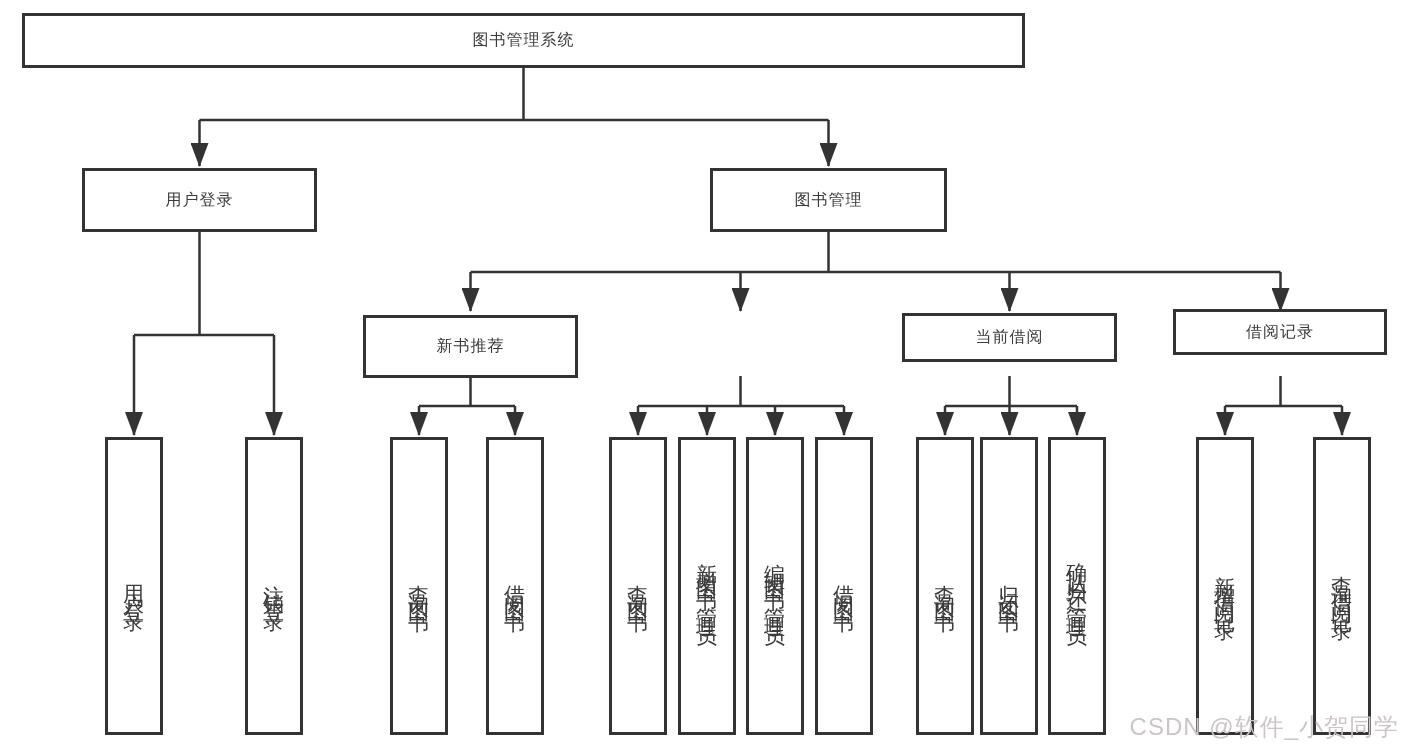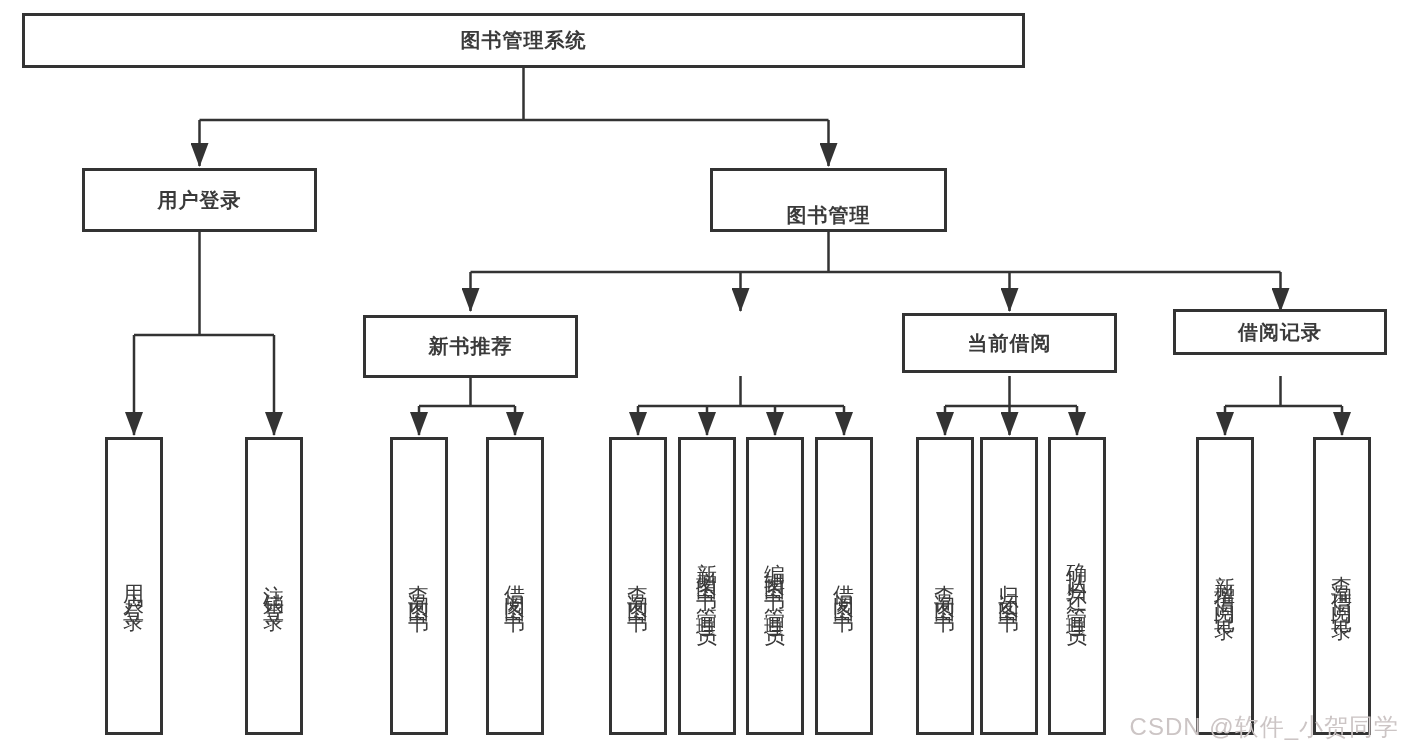--- a/index.html
+++ b/index.html
@@ -20,24 +20,23 @@
     position: absolute;
     box-sizing: border-box;
     background: #ffffff;
     border: 3px solid #333333;
     display: flex;
     align-items: center;
     justify-content: center;
     color: #3a3a3a;
   }
   .node .lbl {
-    font-size: 20px;
+    font-size: 16px;
     letter-spacing: 1px;
     white-space: nowrap;
-    font-weight: bold;
   }
   .leaf {
     top: 437px;
     width: 58px;
     height: 298px;
   }
   .leaf .vlbl {
     writing-mode: vertical-rl;
     font-size: 21px;
     letter-spacing: 9px;
@@ -97,28 +96,28 @@
     </g>
   </svg>
 
   <div class="node" style="left:22px; top:13px; width:1003px; height:55px;">
     <span class="lbl">图书管理系统</span>
   </div>
 
   <div class="node" style="left:82px; top:168px; width:235px; height:64px;">
     <span class="lbl">用户登录</span>
   </div>
-  <div class="node" style="left:710px; top:168px; width:237px; height:64px;align-items:flex-end;">
+  <div class="node" style="left:710px; top:168px; width:237px; height:64px;">
     <span class="lbl">图书管理</span>
   </div>
 
   <div class="node" style="left:363px; top:315px; width:215px; height:63px;">
     <span class="lbl">新书推荐</span>
   </div>
-  <div class="node" style="left:902px; top:313px; width:215px; height:60px;">
+  <div class="node" style="left:902px; top:313px; width:215px; height:49px;">
     <span class="lbl">当前借阅</span>
   </div>
   <div class="node" style="left:1173px; top:309px; width:214px; height:46px;">
     <span class="lbl">借阅记录</span>
   </div>
 
   <div class="node leaf" style="left:105px;">
     <span class="vlbl">用户登录</span>
   </div>
   <div class="node leaf" style="left:245px;">

